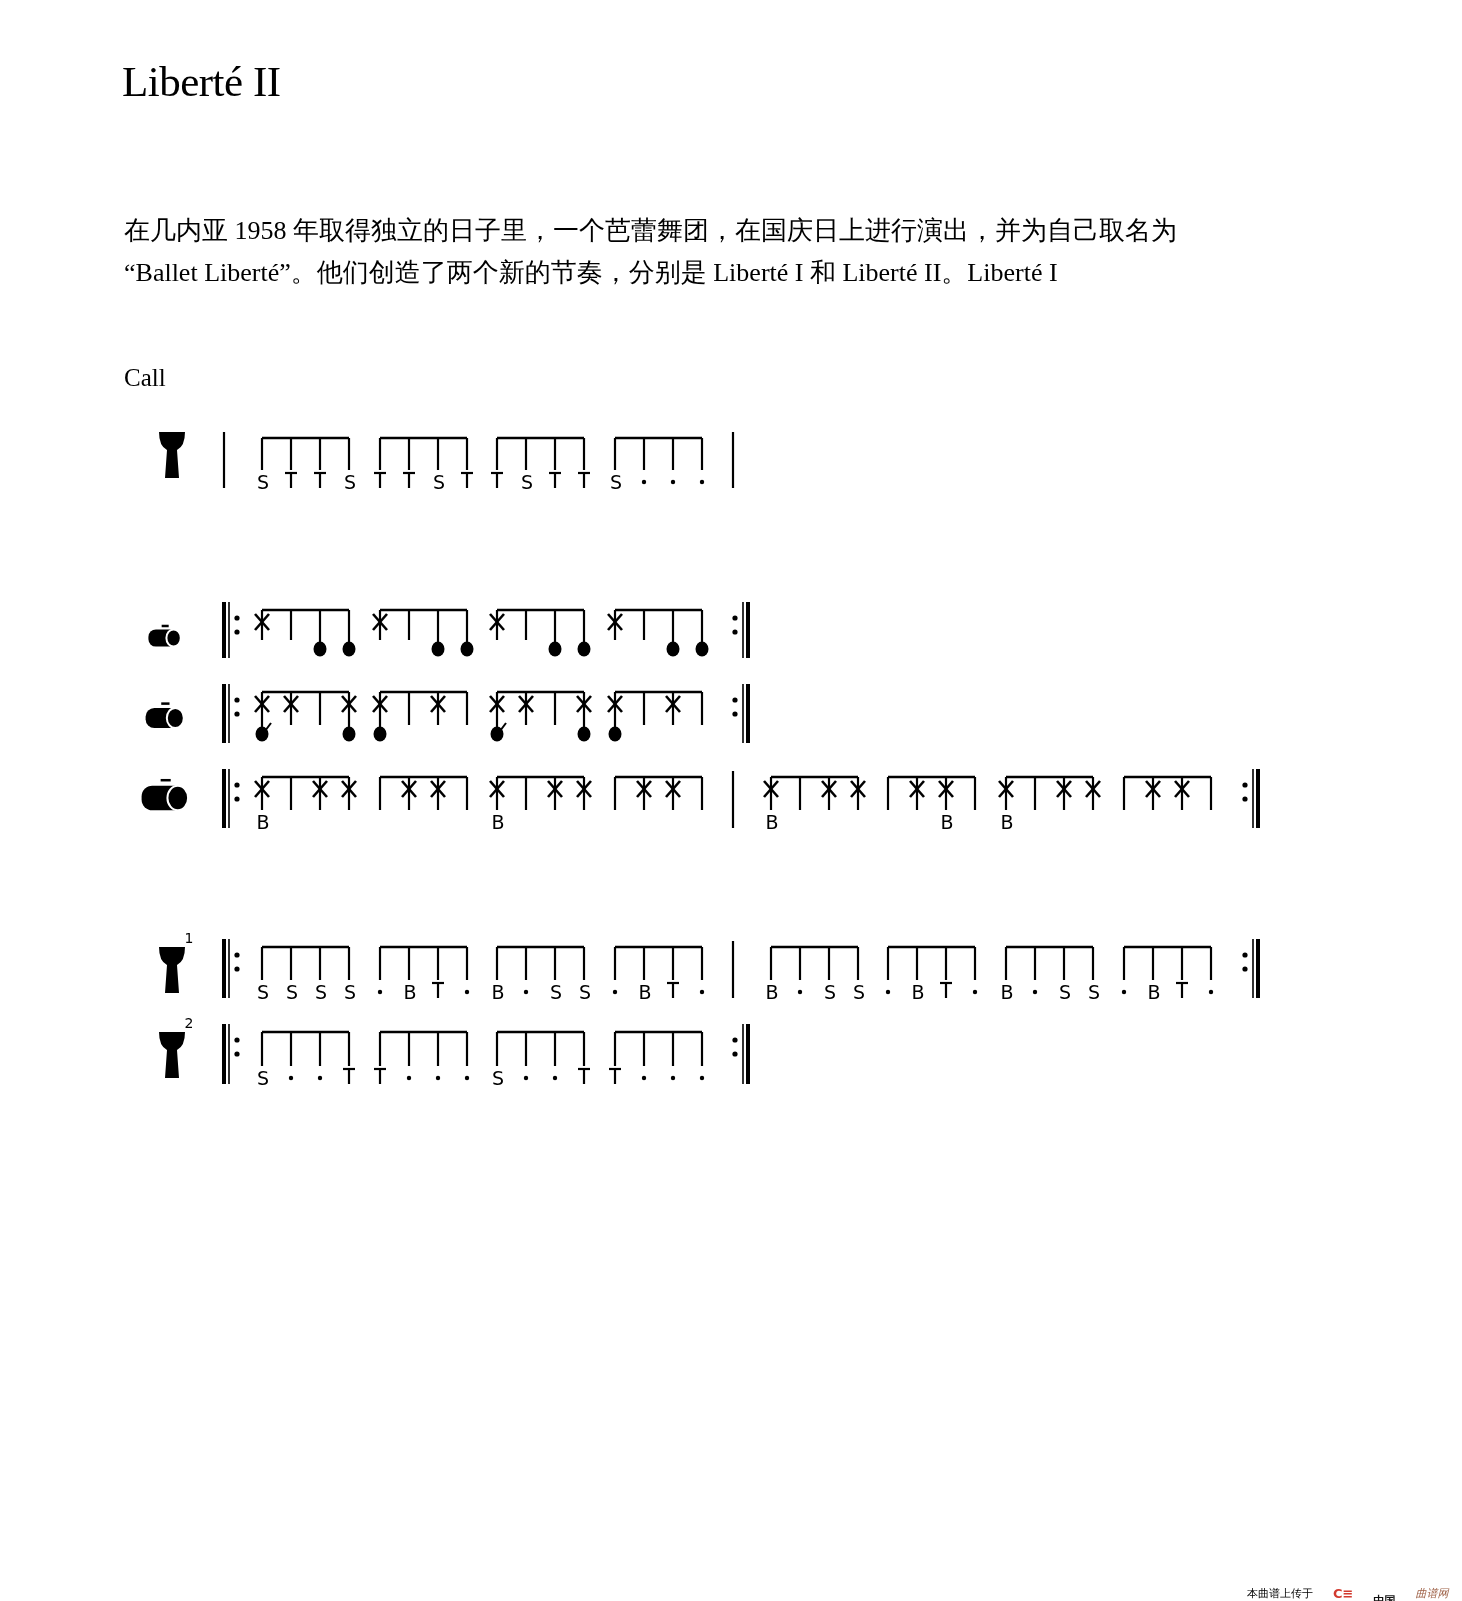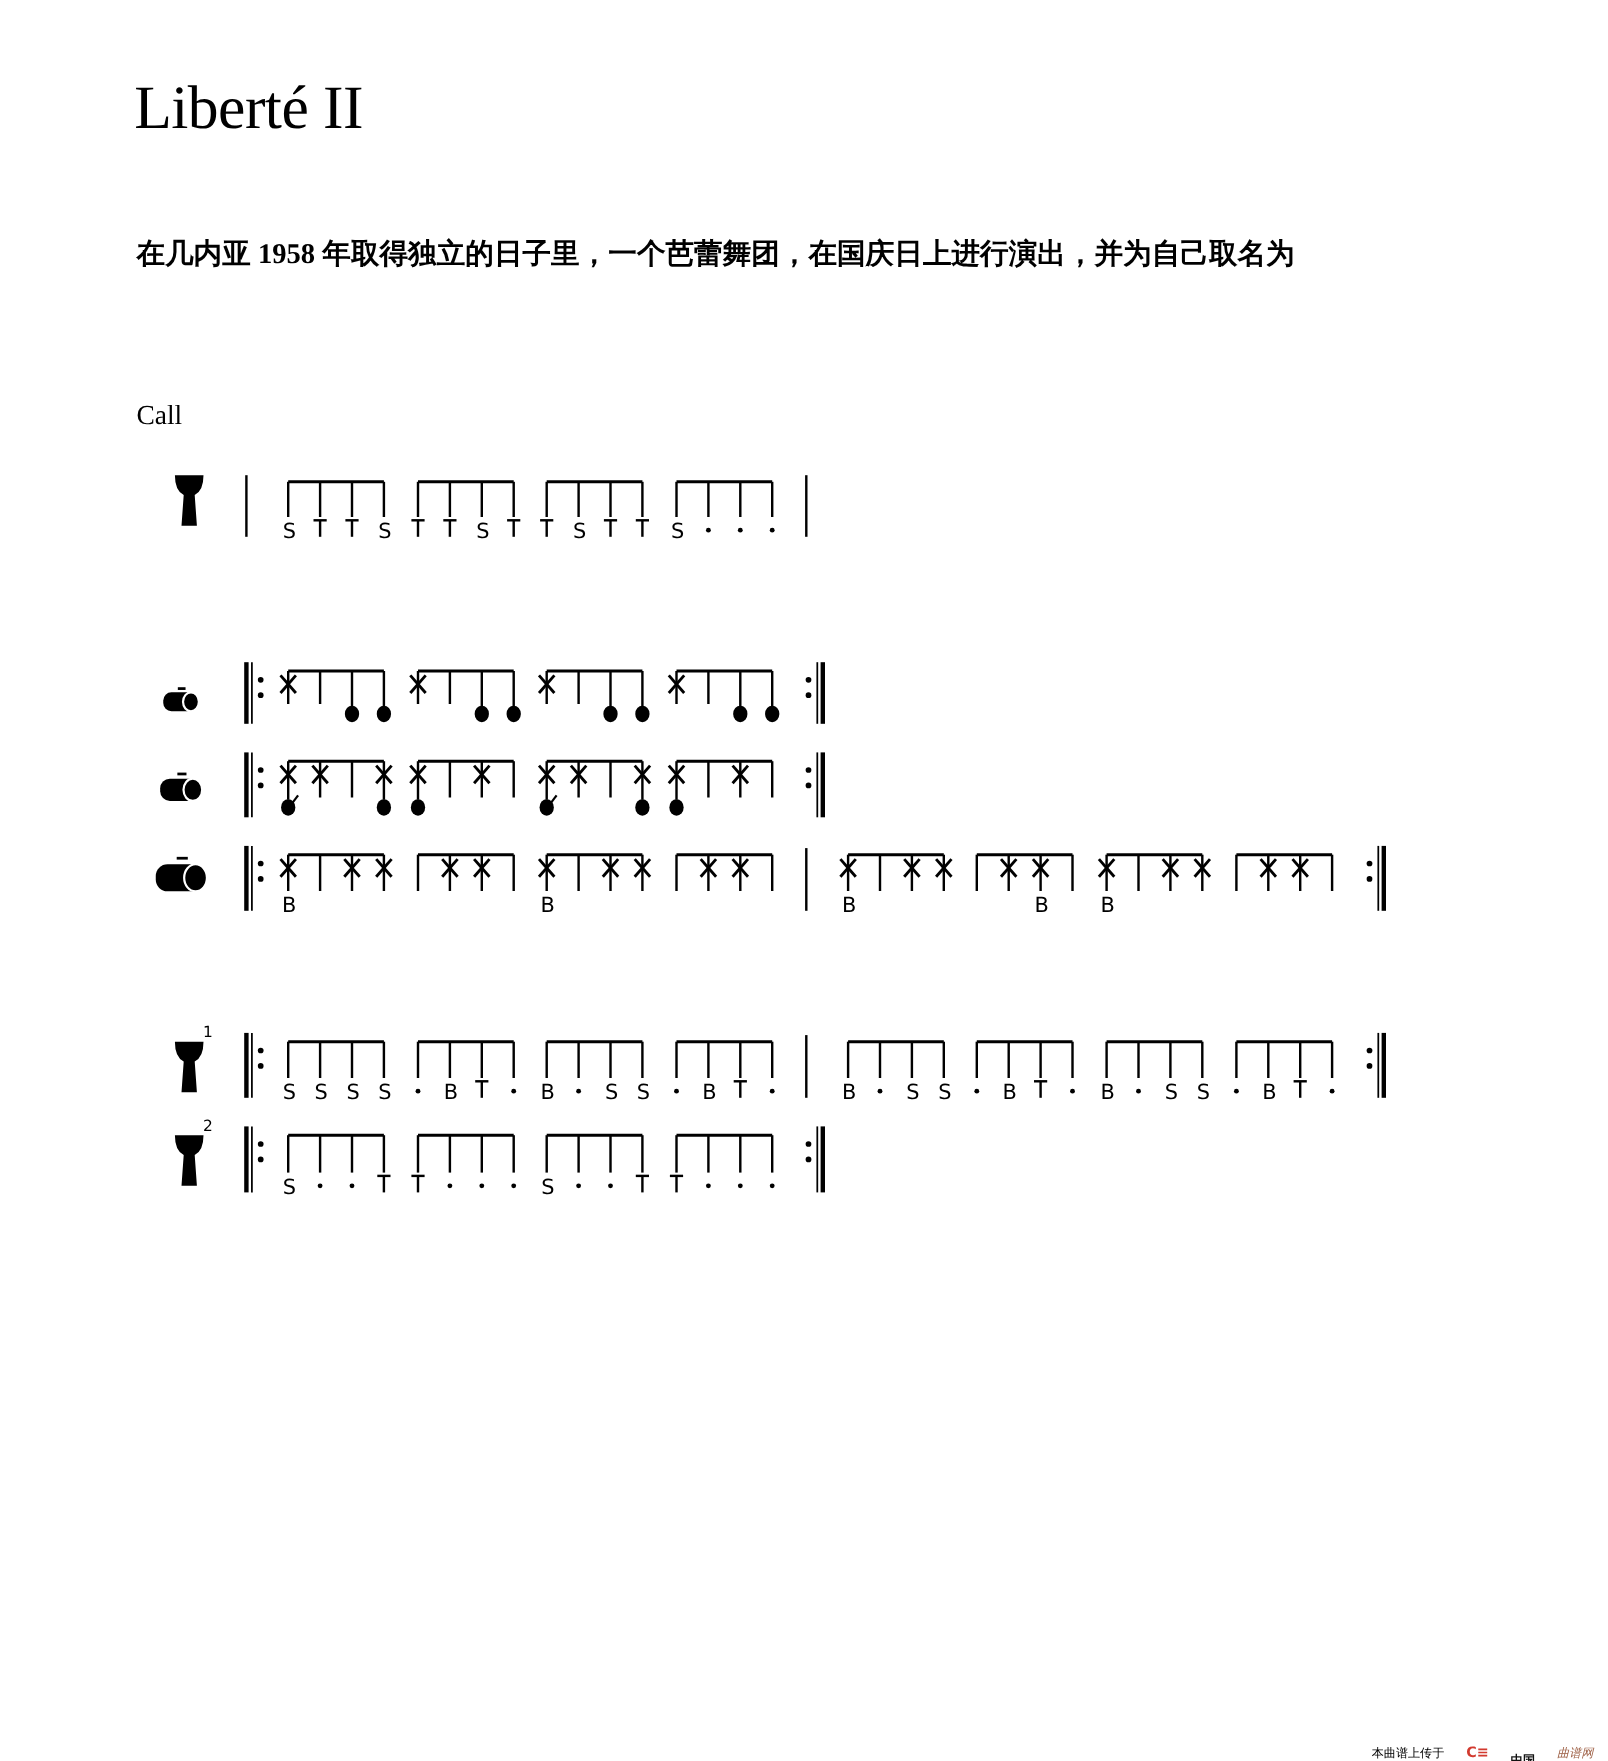--- a/index.html
+++ b/index.html
@@ -1,35 +1,36 @@
 <!DOCTYPE html>
 <html><head>
 <meta charset="utf-8">
 <style>
   html, body { margin: 0; padding: 0; background: #ffffff; }
   body { width: 1462px; height: 1601px; position: relative; overflow: hidden; color: #000; }
-  .title { position: absolute; left: 122px; top: 58px; font-family: "Liberation Serif", serif; font-size: 56px; line-height: 80px; font-weight: normal; margin: 0; letter-spacing: -0.5px; }
+  .title { position: absolute; left: 122px; top: 42px; font-family: "Liberation Serif", serif; font-size: 43px; line-height: 80px; font-weight: normal; margin: 0; letter-spacing: -0.5px; }
   .intro { position: absolute; left: 124px; top: 210px; width: 1200px; font-family: "Liberation Serif", "DejaVu Serif", serif; font-size: 26px; line-height: 42px; }
-  .intro p { margin: 0; white-space: nowrap; font-weight: bold; }
+  .intro p { margin: 0; white-space: nowrap; }
   .call-label { position: absolute; left: 124px; top: 364px; font-family: "Liberation Serif", serif; font-size: 25px; }
   svg.score { position: absolute; left: 0; top: 0; }
   .note-text { font-family: "DejaVu Sans", sans-serif; font-size: 19px; }
   .num-text { font-family: "DejaVu Sans", sans-serif; font-size: 14px; }
   .footer { position: absolute; left: 1247px; top: 1578px; font-family: "DejaVu Sans", sans-serif; font-size: 11px; display: flex; align-items: center; gap: 20px; white-space: nowrap; }
   .footer .logo-c { color: #d23a2f; font-weight: bold; font-size: 13px; }
   .footer .brand-a { color: #111; font-weight: bold; margin-top: 15px; }
   .footer .brand-b { color: #a0644a; font-weight: normal; font-style: italic; }
 </style>
 </head>
 <body>
 
 <h1 class="title">Liberté II</h1>
 
 <div class="intro">
   <p>在几内亚 1958 年取得独立的日子里，一个芭蕾舞团，在国庆日上进行演出，并为自己取名为</p>
+  <p>“Ballet Liberté”。他们创造了两个新的节奏，分别是 Liberté I 和 Liberté II。Liberté I</p>
 </div>
 
 <div class="call-label">Call</div>
 
 <svg class="score" id="score" width="1462" height="1601" xmlns="http://www.w3.org/2000/svg">
     <g>
       <g>
         <path d="M159 432 L185 432 Q185 446 177 450 L179 478 L165 478 L167 450 Q159 446 159 432 Z" fill="#000"></path>
       </g>
       <line x1="224" y1="432" x2="224" y2="488" stroke="#000" stroke-width="2.2"></line>

